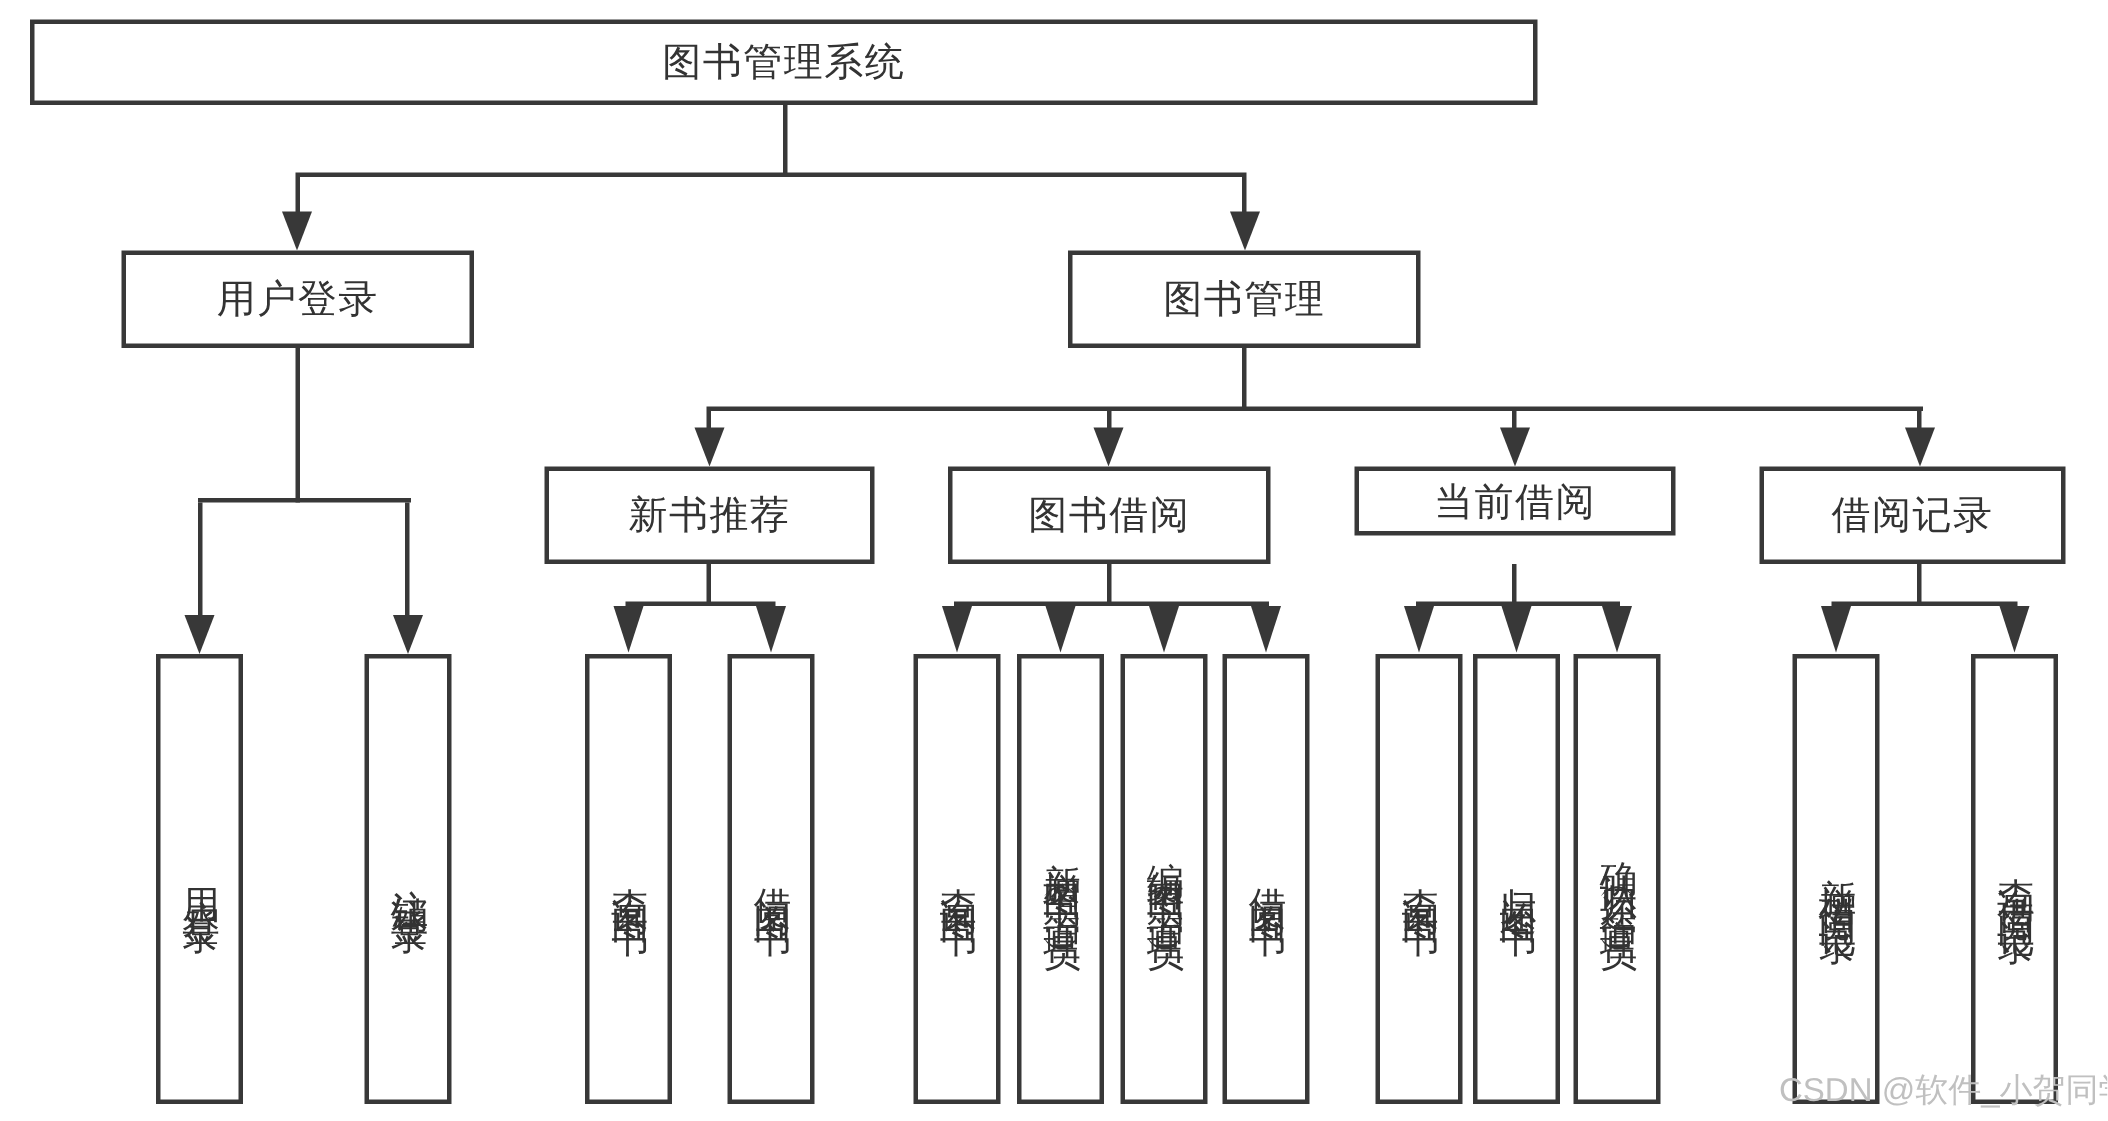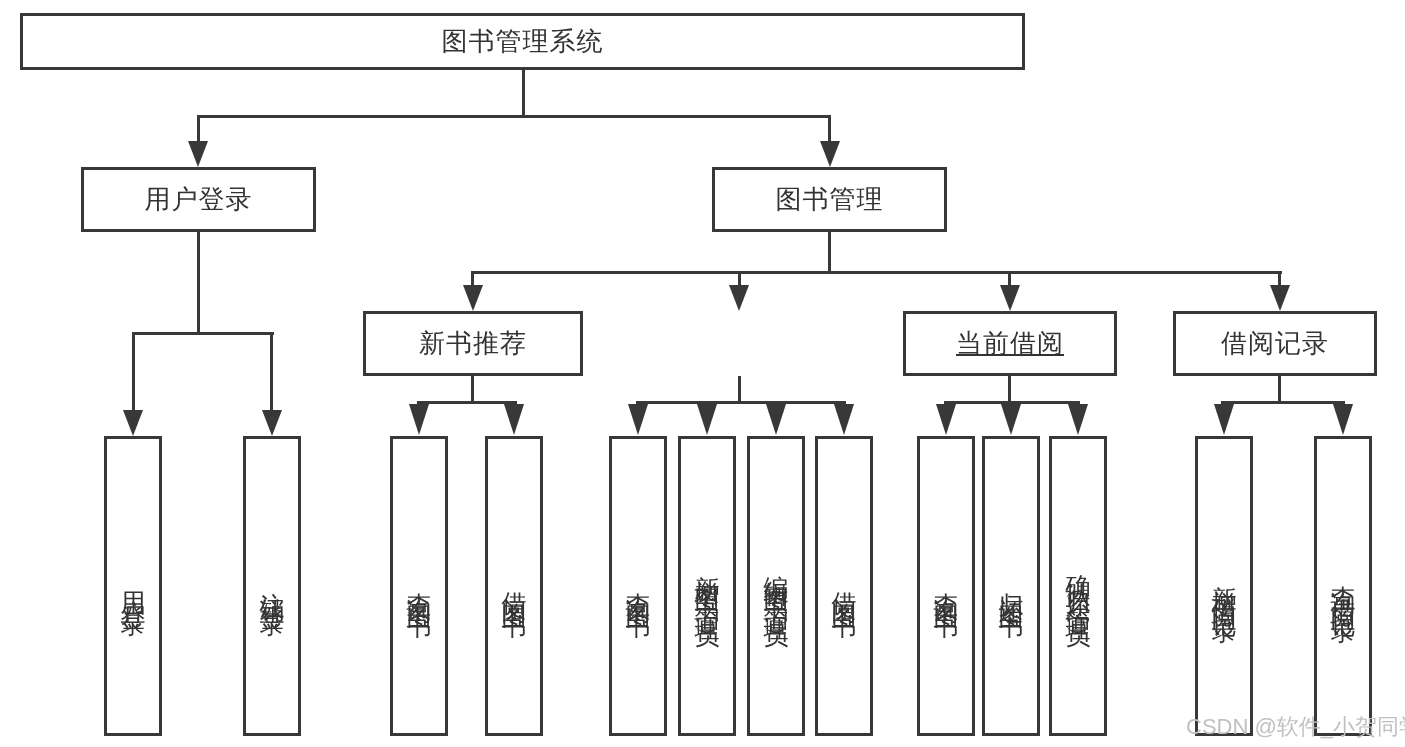--- a/index.html
+++ b/index.html
@@ -117,21 +117,24 @@
   <div class="box" style="left:81px; top:167px; width:235px; height:65px;">
     <span class="hlabel">用户登录</span>
   </div>
   <div class="box" style="left:363px; top:311px; width:220px; height:65px;">
     <span class="hlabel">新书推荐</span>
   </div>
 
   <div class="box" style="left:712px; top:167px; width:235px; height:65px;">
     <span class="hlabel">图书管理</span>
   </div>
-  <div class="box" style="left:903px; top:311px; width:214px; height:65px;text-decoration:underline;">
+  <div class="box" style="left:632px; top:311px; width:215px; height:65px;">
+    <span class="hlabel">图书借阅</span>
+  </div>
+  <div class="box" style="left:903px; top:311px; width:214px; height:46px;">
     <span class="hlabel">当前借阅</span>
   </div>
   <div class="box" style="left:1173px; top:311px; width:204px; height:65px;text-align:center;">
     <span class="hlabel">借阅记录</span>
   </div>
 
   <div class="box vleaf" style="left:104px; top:436px; width:58px; height:300px;">
     <span class="vlabel">用户登录</span>
   </div>
   <div class="box vleaf" style="left:243px; top:436px; width:58px; height:300px;">

